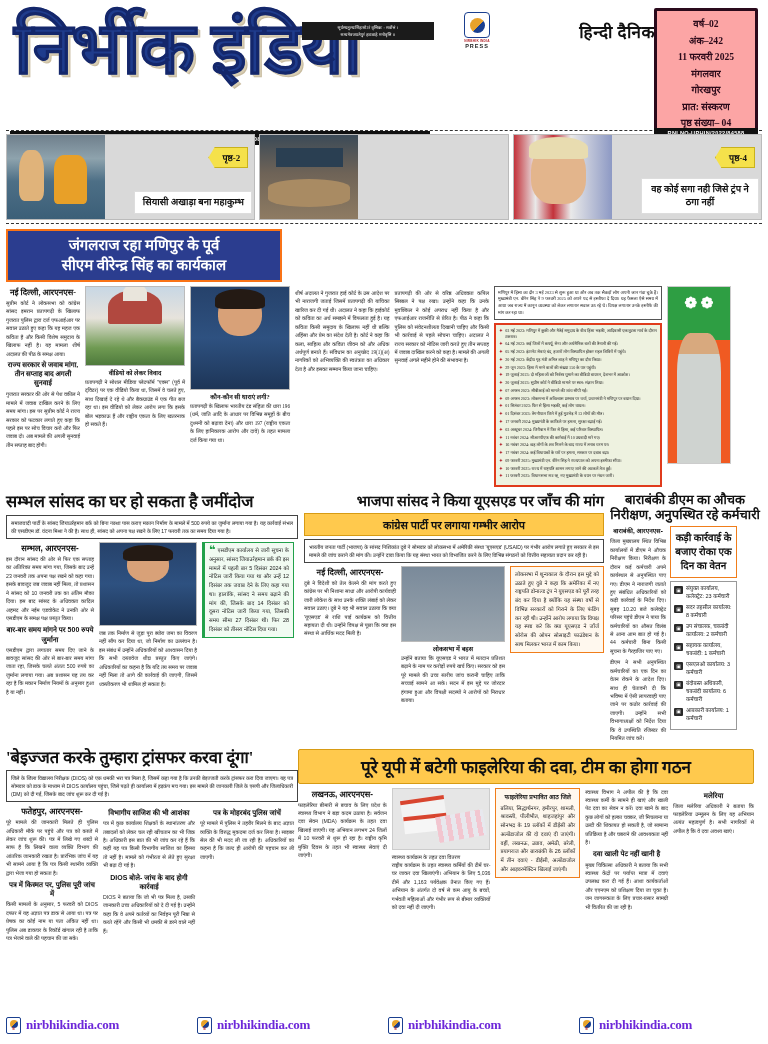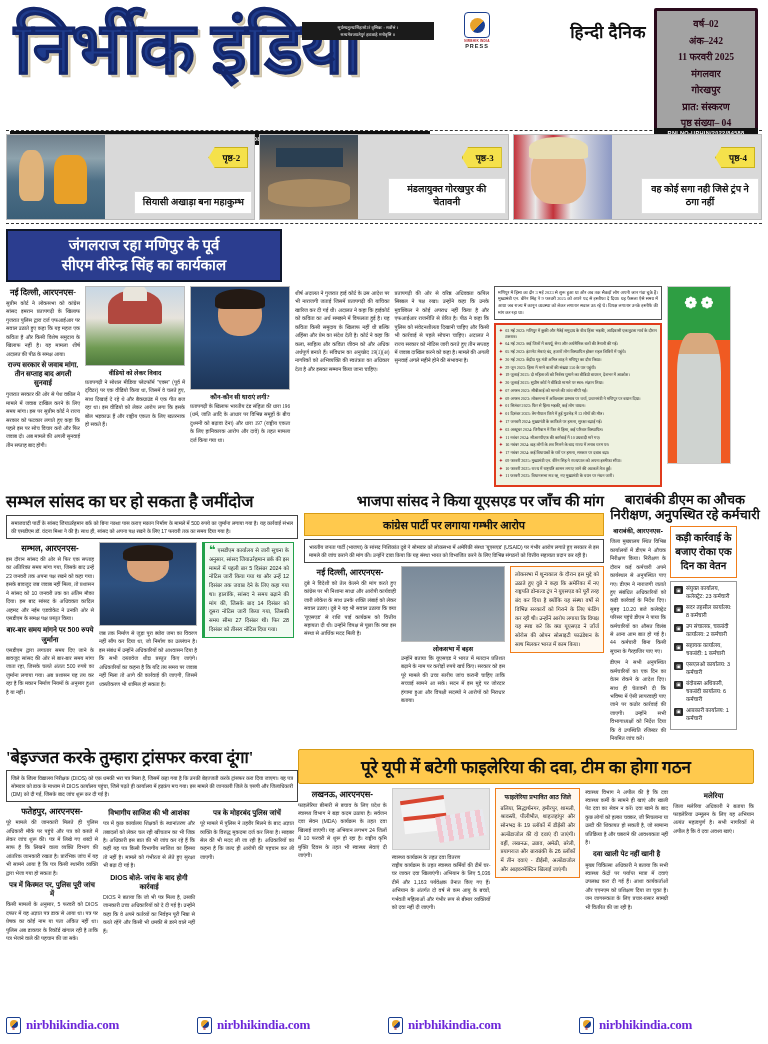--- a/index.html
+++ b/index.html
@@ -36,27 +36,27 @@
   .paper-title {
     position: absolute; left: 8px; top: 14px; width: 640px;
     font-family: "Liberation Serif", "DejaVu Serif", serif;
     font-size: 72px; font-weight: bold; color: #1f3c8c;
     letter-spacing: -1px; line-height: 0.98;
     text-shadow: 2px 2px 0 #d8ceb4, 3px 3px 0 #c9bca0;
     -webkit-text-stroke: 1px #14276b;
     white-space: nowrap;
   }
   .hindi-daily {
-    position: absolute; right: 116px; top: 20px;
+    position: absolute; right: 107px; top: 20px;
     font-family: "Liberation Serif", serif;
     font-size: 17px; font-weight: bold; color: #111; letter-spacing: .5px;
   }
   .info-box {
     position: absolute; right: 4px; top: 8px; width: 104px; min-height: 112px;
-    background: #a3a3a3;
+    background: #fca5a5;
     border: 3px solid #2a0a1c;
     text-align: center; padding: 5px 3px;
     font-family: "Liberation Serif", serif;
     border-radius: 2px;
   }
   .info-box div { font-size: 9.6px; font-weight: bold; color: #2b0a1a; line-height: 1.72; white-space: nowrap; }
   .rni {
     position: absolute; right: 4px; top: 128px; width: 104px;
     background: #111; color: #fff; text-align: center;
     font-size: 5.6px; font-weight: bold; padding: 2px 0; letter-spacing: .3px;
@@ -133,21 +133,21 @@
     font-size: 25px; font-weight: bold; color: #111; line-height: 1.08;
     letter-spacing: -.3px; white-space: nowrap;
   }
   .hl-sub {
     margin-top: 4px; background: #ffc94d; border: 1px solid #d79b14;
     font-family: "Liberation Serif", serif;
     font-size: 10.5px; font-weight: bold; color: #111;
     padding: 4px 6px; text-align: center; border-radius: 2px;
   }
   .hl-blue {
-    width: 276px; background: #2b3d8f; border: 2px solid #0f172a;
+    width: 276px; background: #2b3d8f; border: 2px solid #f97316;
     color: #fff; text-align: center; padding: 5px 21px;
     font-family: "Liberation Serif", serif;
     font-size: 15px; font-weight: bold; line-height: 1.3;
   }
 
   
   .col { font-family: "Liberation Serif", serif; }
   .dateline { font-size: 8.2px; font-weight: bold; text-align: center; color: #111; margin-bottom: 2px; }
   .txt { font-size: 5.2px; line-height: 1.62; text-align: justify; color: #2a2a2a; }
   .subhead { font-size: 7px; font-weight: bold; text-align: center; color: #111; margin: 3px 0 2px; line-height:1.3; }
@@ -325,24 +325,20 @@
       <div class="meta">
         <div class="arrow">पृष्ठ-2</div>
         <div class="cap">सियासी अखाड़ा बना महाकुम्भ</div>
       </div>
     </div>
 
     <div class="teaser">
       <div class="ph">
           <div class="img img-hall"></div>
         </div>
-      <div class="meta">
-        <div class="arrow">पृष्ठ-3</div>
-        <div class="cap">मंडलायुक्त गोरखपुर की चेतावनी</div>
-      </div>
     </div>
 
     <div class="teaser">
       <div class="ph">
           <div class="img img-trump"></div>
         </div>
       <div class="meta">
         <div class="arrow">पृष्ठ-4</div>
         <div class="cap">वह कोई सगा नही जिसे ट्रंप ने ठगा नहीं</div>
       </div>

